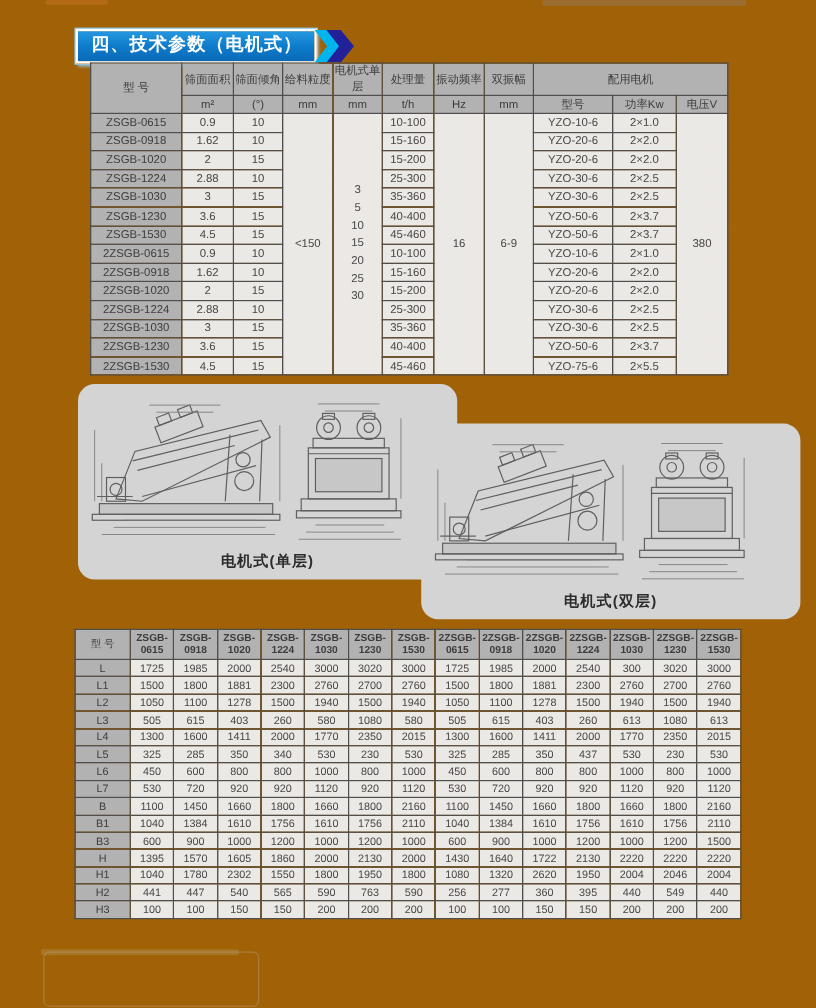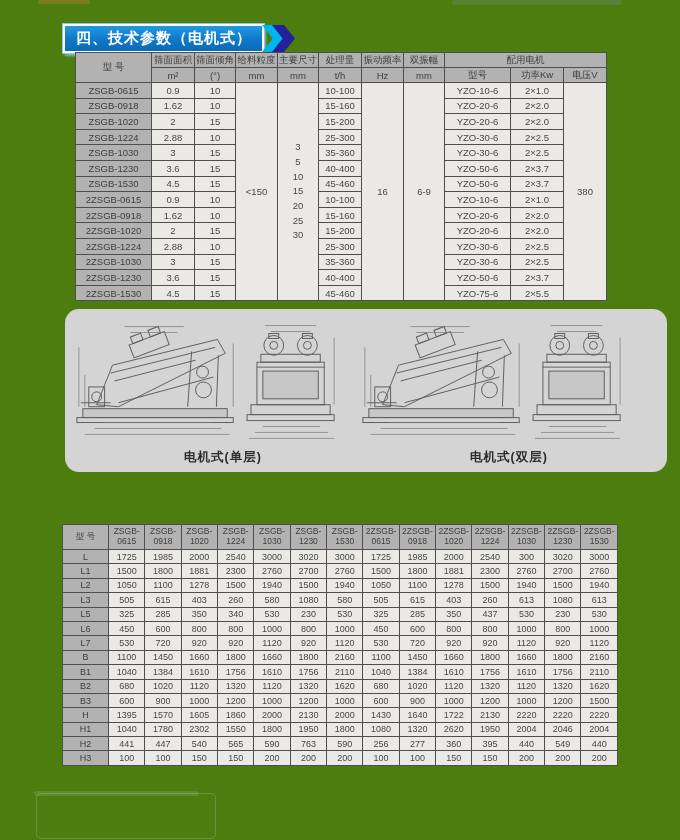--- a/index.html
+++ b/index.html
@@ -1,21 +1,21 @@
 <!DOCTYPE html>
 <html><head>
 <meta charset="utf-8">
 <style>
   html,body{margin:0;padding:0;}
   body{
     width:680px;height:840px;background:#ffffff;
     font-family:"Liberation Sans","DejaVu Sans",sans-serif;
     -webkit-font-smoothing:antialiased;
   }
-  .page{position:relative;width:680px;height:840px;background:#4d7c0f;overflow:hidden;}
+  .page{position:relative;width:680px;height:840px;background:#a16207;overflow:hidden;}
 
   
   .remnant{position:absolute;border-radius:2px;}
   .remnant.tl{left:38px;top:0;width:52px;height:4px;background:rgba(235,130,70,.28);}
   .remnant.tr{left:452px;top:0;width:170px;height:5px;background:rgba(130,160,215,.20);}
   .remnant.bl{left:34px;top:791px;width:165px;height:5px;background:rgba(190,205,180,.18);}
   .remnant.box{left:36px;top:793px;width:178px;height:44px;background:transparent;border:1px solid rgba(205,205,198,.25);border-radius:5px;}
 
   
   .sec{position:absolute;display:flex;align-items:center;}
@@ -37,34 +37,34 @@
   .datacell{background:#ebe9e5;}
 
   
   .tech-wrap{position:absolute;left:75px;top:52px;}
   table.tech{width:531px;font-size:9.5px;}
   table.tech thead th{height:14px;font-size:9.5px;}
   table.tech tbody th,table.tech tbody td{height:14.6px;}
   table.tech .pre{white-space:pre-line;line-height:1.55;}
 
   
-  .draw-box{position:absolute;top:309px;width:316px;height:163px;background:#d4d4d4;border-radius:14px;}
+  .draw-box{position:absolute;top:320px;width:316px;height:163px;background:#d4d4d4;border-radius:14px;}
   .draw-box.left{left:65px;}
-  .draw-box.right{left:351px;}
+  .draw-box.right{left:351px;margin-top:33px;}
   .draw-box svg.pic{position:absolute;left:2px;top:6px;}
   .caption{position:absolute;left:0;right:0;bottom:6px;text-align:center;
     font-size:12.5px;font-weight:bold;color:#2c2c2c;letter-spacing:1px;}
 
   
   .dim-wrap{position:absolute;left:62px;top:524px;}
   table.dim{width:556px;font-size:9px;}
   table.dim thead th{height:24px;font-size:8.5px;line-height:1.15;}
   table.dim tbody th{height:13.4px;font-size:9px;}
   table.dim tbody td{height:13.4px;}
-  .two-line span{display:block;}
+  .two-line span{display:block;font-weight:bold;}
 
   svg .ln{stroke:#5f5f5f;stroke-width:1;fill:none;}
   svg .fill{fill:#c7c7c7;stroke:#5f5f5f;stroke-width:1;}
   svg .dim{stroke:#777777;stroke-width:0.7;fill:none;}
 </style>
 </head>
 <body>
 
 <svg width="0" height="0" style="position:absolute" aria-hidden="true">
   <defs>
@@ -152,21 +152,21 @@
         <col style="width:66px">
           <col style="width:53px">
           <col style="width:43px">
       </colgroup>
       <thead>
         <tr>
           <th class="hdrcell" rowspan="2">型 号</th>
           <th class="hdrcell">筛面面积</th>
           <th class="hdrcell">筛面倾角</th>
           <th class="hdrcell">给料粒度</th>
-          <th class="hdrcell">主要尺寸</th>
+          <th class="hdrcell">电机式单层</th>
           <th class="hdrcell">处理量</th>
           <th class="hdrcell">振动频率</th>
           <th class="hdrcell">双振幅</th>
           <th class="hdrcell" colspan="3">配用电机</th>
         </tr>
         <tr>
           <th class="hdrcell">m²</th>
           <th class="hdrcell">(°)</th>
           <th class="hdrcell">mm</th>
           <th class="hdrcell">mm</th>
@@ -482,20 +482,37 @@
             <td class="datacell">580</td>
             <td class="datacell">505</td>
             <td class="datacell">615</td>
             <td class="datacell">403</td>
             <td class="datacell">260</td>
             <td class="datacell">613</td>
             <td class="datacell">1080</td>
             <td class="datacell">613</td>
           </tr>
 
+          <tr>
+            <th class="hdrcell">L4</th>
+            <td class="datacell">1300</td>
+            <td class="datacell">1600</td>
+            <td class="datacell">1411</td>
+            <td class="datacell">2000</td>
+            <td class="datacell">1770</td>
+            <td class="datacell">2350</td>
+            <td class="datacell">2015</td>
+            <td class="datacell">1300</td>
+            <td class="datacell">1600</td>
+            <td class="datacell">1411</td>
+            <td class="datacell">2000</td>
+            <td class="datacell">1770</td>
+            <td class="datacell">2350</td>
+            <td class="datacell">2015</td>
+          </tr>
 
           <tr>
             <th class="hdrcell">L5</th>
             <td class="datacell">325</td>
             <td class="datacell">285</td>
             <td class="datacell">350</td>
             <td class="datacell">340</td>
             <td class="datacell">530</td>
             <td class="datacell">230</td>
             <td class="datacell">530</td>
@@ -573,37 +590,20 @@
             <td class="datacell">2110</td>
             <td class="datacell">1040</td>
             <td class="datacell">1384</td>
             <td class="datacell">1610</td>
             <td class="datacell">1756</td>
             <td class="datacell">1610</td>
             <td class="datacell">1756</td>
             <td class="datacell">2110</td>
           </tr>
 
-          <tr>
-            <th class="hdrcell">B2</th>
-            <td class="datacell">680</td>
-            <td class="datacell">1020</td>
-            <td class="datacell">1120</td>
-            <td class="datacell">1320</td>
-            <td class="datacell">1120</td>
-            <td class="datacell">1320</td>
-            <td class="datacell">1620</td>
-            <td class="datacell">680</td>
-            <td class="datacell">1020</td>
-            <td class="datacell">1120</td>
-            <td class="datacell">1320</td>
-            <td class="datacell">1120</td>
-            <td class="datacell">1320</td>
-            <td class="datacell">1620</td>
-          </tr>
 
           <tr>
             <th class="hdrcell">B3</th>
             <td class="datacell">600</td>
             <td class="datacell">900</td>
             <td class="datacell">1000</td>
             <td class="datacell">1200</td>
             <td class="datacell">1000</td>
             <td class="datacell">1200</td>
             <td class="datacell">1000</td>

